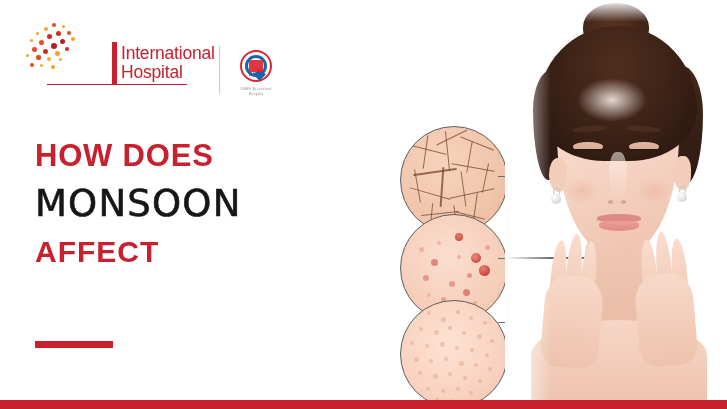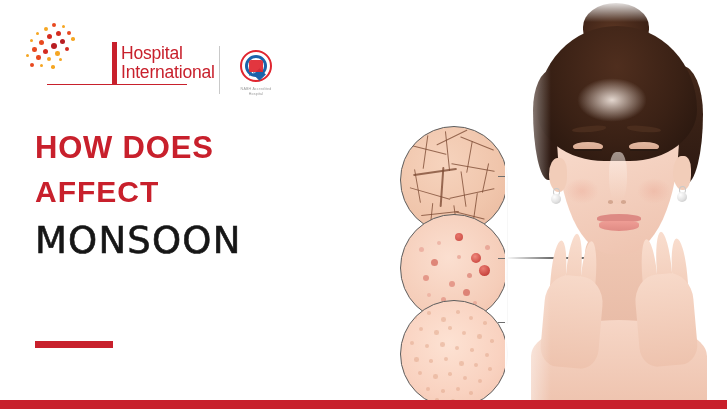--- a/index.html
+++ b/index.html
@@ -78,21 +78,21 @@
     position:absolute; left:13px; top:22px; width:18px;
     font-size:4.5px; color:#1b63ab; text-align:center; letter-spacing:.4px;
     font-weight:bold;
   }
   .nabh-caption {
     position:absolute; left:0; top:37px; width:44px; text-align:center;
     font-size:3.6px; color:#9a9a9a; letter-spacing:.2px; line-height:5px;
   }
 
   
-  #headline { position:absolute; left:35px; top:132px; width:330px; }
+  #headline { position:absolute; left:35px; top:140px; width:330px; }
   .hl {
     font-family:"Liberation Sans", sans-serif;
     font-weight:bold;
     text-transform:uppercase;
     line-height:1;
     white-space:nowrap;
   }
   .hl-1 { font-size:31px; letter-spacing:0.8px; color:#c8202c; margin-bottom:14px; }
   .hl-2 {
     font-size:37px; letter-spacing:1.2px; color:#161616;
@@ -318,40 +318,40 @@
       <span style="left:14px;top:32px;width:4.5px;height:4.5px;background:#e8491f;"></span>
       <span style="left:25px;top:34px;width:4px;height:4px;background:#f5a623;"></span>
       <span style="left:37px;top:35px;width:3px;height:3px;background:#f5a623;"></span>
       <span style="left:8px;top:40px;width:4px;height:4px;background:#e8491f;"></span>
       <span style="left:18px;top:41px;width:3px;height:3px;background:#f5a623;"></span>
       <span style="left:29px;top:42px;width:3.5px;height:3.5px;background:#f5a623;"></span>
     </div>
 
     <div class="sci-bar"></div>
     <div class="sci-sub">
+      <div>International</div>
       <div>Hospital</div>
-      <div>International</div>
     </div>
     <div class="sci-rule"></div>
 
     <div class="logo-divider"></div>
 
     <div id="nabh">
       <div class="nabh-ring"></div>
       <div class="nabh-q"></div>
       <div class="nabh-inner-red"></div>
       <div class="nabh-letters">NABH</div>
       <div class="nabh-caption">NABH Accredited Hospital</div>
     </div>
   </div>
 
   <div id="headline">
     <div class="hl hl-1">HOW DOES</div>
+    <div class="hl hl-2">MONSOON</div>
     <div class="hl hl-3">AFFECT</div>
-    <div class="hl hl-2">MONSOON</div>
   </div>
   <div id="headline-rule"></div>
 
   <div id="circles">
 
     <div class="circ circ-1">
       <div class="cracks">
         <i style="left:6px;top:22px;width:40px;height:1.4px;transform:rotate(14deg);"></i>
         <i style="left:34px;top:10px;width:34px;height:1.3px;transform:rotate(-26deg);"></i>
         <i style="left:58px;top:16px;width:36px;height:1.4px;transform:rotate(22deg);"></i>

